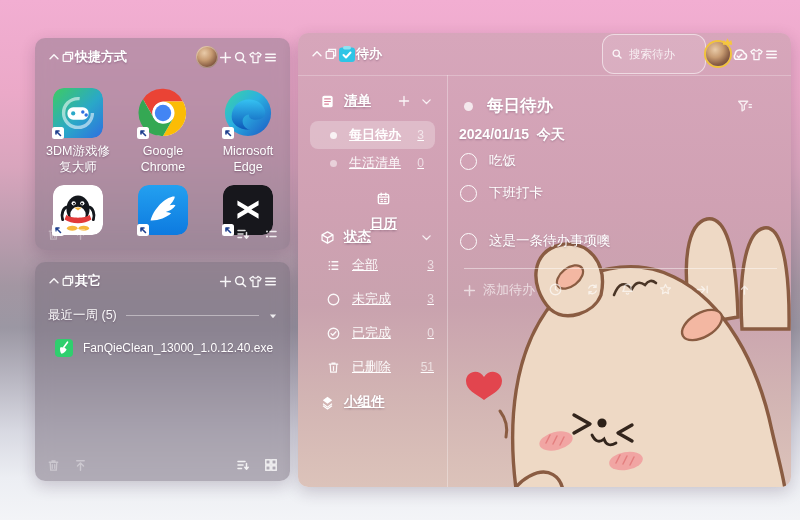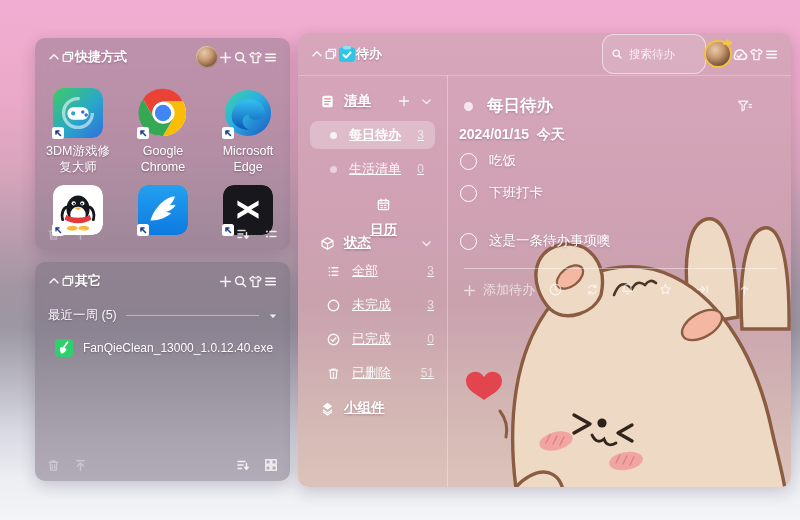--- a/index.html
+++ b/index.html
@@ -43,21 +43,21 @@
     box-shadow:0 0 0 2px #f0c33c;}
   .crown{position:absolute;top:-5px;right:-3px;}
   .bunny{position:absolute;left:0;top:0;z-index:0;}
   .sidebar{position:absolute;left:0;top:42px;bottom:0;width:149px;z-index:1;color:#fff;text-decoration:underline;}
   .vdiv{position:absolute;left:149px;top:42px;bottom:0;width:1px;background:rgba(255,255,255,.32);z-index:1;}
   .srow{display:flex;align-items:center;position:relative;}
   .shead{height:22px;margin-left:22px;gap:9px;font-size:13.5px;font-weight:bold;text-shadow:0 1px 2px rgba(70,35,70,.3);}
   .shead.lists{margin-top:15px;}
   .litem{height:28px;margin:0 12px;border-radius:8px;padding-left:20px;gap:12px;font-size:13px;color:rgba(255,255,255,.92);}
   .litem.sel{margin-top:9px;background:rgba(255,255,255,.27);font-weight:bold;color:#fff;}
-  .litem.plain{margin-top:6px;}
+  .litem.plain{}
   .bullet{width:7px;height:7px;border-radius:50%;background:rgba(255,255,255,.8);flex:none;}
   .bullet.dim2{background:rgba(255,255,255,.5);}
   .count{margin-left:auto;padding-right:11px;font-size:12px;color:rgba(255,255,255,.62);font-weight:normal;}
   .shead.cal{margin-top:14px;flex-direction:column;}
   .shead.status{margin-top:13px;}
   .sub{height:34px;margin-left:28px;gap:11px;font-size:13px;color:rgba(255,255,255,.92);}
   .sub .count{padding-right:13px;}
   .shead.widgets{margin-top:7px;}
   .side-caret{position:absolute;right:14px;color:rgba(255,255,255,.85);}
   .side-plus{position:absolute;right:36px;color:rgba(255,255,255,.9);}

